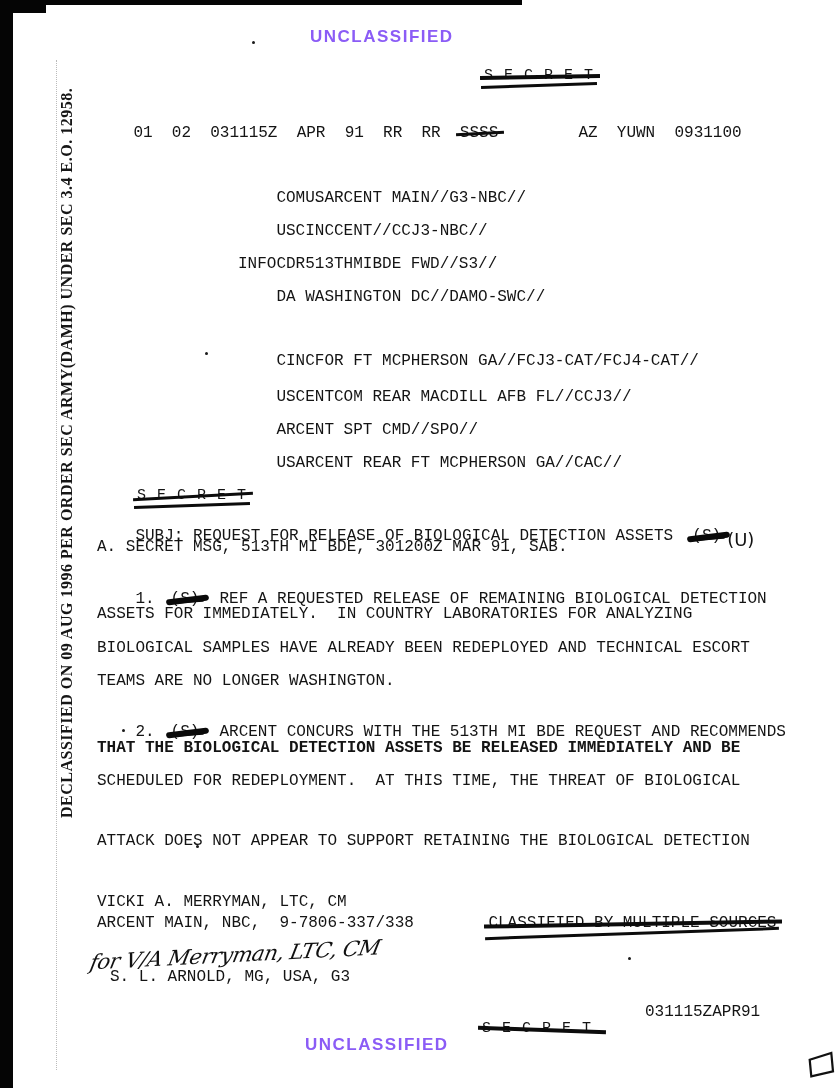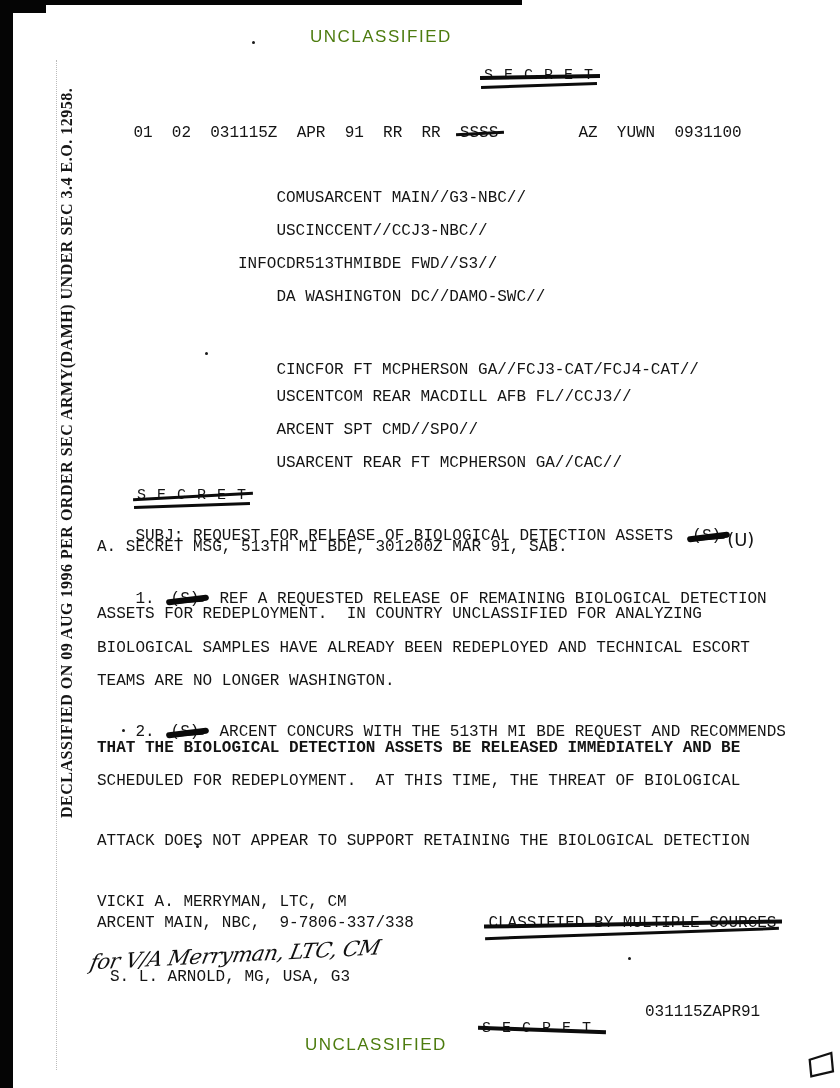--- a/index.html
+++ b/index.html
@@ -13,21 +13,21 @@
   .edge-top   { position:absolute; left:0; top:0; width:522px; height:5px; background:#050505; }
   .edge-top-stub { position:absolute; left:0; top:0; width:46px; height:13px; background:#050505; }
   .fold-line  { position:absolute; left:56px; top:60px; height:1010px; width:0;
                 border-left:1px dotted rgba(60,60,60,.35); }
   .noise-dot  { position:absolute; width:3px; height:3px; background:#1a1a1a; border-radius:50%; }
 
   .mono   { white-space:pre; font-family:"Liberation Mono", monospace; font-size:16px; color:#141414; }
   .abs    { position:absolute; }
 
   .stamp  { font-family:"Liberation Sans", sans-serif; font-size:17px; letter-spacing:1.5px;
-            color:#4d7c0f; font-weight:normal; }
+            color:#8b5cf6; font-weight:bold; }
 
   
   .struck { position:relative; display:inline-block; }
   .struck::after {
     content:""; position:absolute; left:-4px; right:-6px; top:46%; height:3px;
     background:#0c0c0c; transform:rotate(-3deg);
   }
   .struck.underlined::before {
     content:""; position:absolute; left:-3px; right:-3px; bottom:-2px; height:2.5px;
     background:#0c0c0c; transform:rotate(-2deg);
@@ -106,21 +106,21 @@
   </div>
   <div class="addr-row mono" style="top:204px;">
     <span class="addr-prefix"></span><span>USCINCCENT//CCJ3-NBC//</span>
   </div>
   <div class="addr-row mono" style="top:237px;text-align:right;">
     <span class="addr-prefix">INFO</span><span>CDR513THMIBDE FWD//S3//</span>
   </div>
   <div class="addr-row mono" style="top:270px;">
     <span class="addr-prefix"></span><span>DA WASHINGTON DC//DAMO-SWC//</span>
   </div>
-  <div class="addr-row mono" style="top:343px;text-align:center;">
+  <div class="addr-row mono" style="top:334px;text-align:center;">
     <span class="addr-prefix"></span><span>CINCFOR FT MCPHERSON GA//FCJ3-CAT/FCJ4-CAT//</span>
   </div>
   <div class="addr-row mono" style="top:370px;">
     <span class="addr-prefix"></span><span>USCENTCOM REAR MACDILL AFB FL//CCJ3//</span>
   </div>
   <div class="addr-row mono" style="top:403px;">
     <span class="addr-prefix"></span><span>ARCENT SPT CMD//SPO//</span>
   </div>
   <div class="addr-row mono" style="top:436px;">
     <span class="addr-prefix"></span><span>USARCENT REAR FT MCPHERSON GA//CAC//</span>
@@ -132,21 +132,21 @@
 
   <div class="body-line mono" style="top:505px;">
     <span>SUBJ:</span><span> </span><span>REQUEST FOR RELEASE OF BIOLOGICAL DETECTION ASSETS</span><span>  </span><span class="scribbled">(S)</span><span class="handnote">(U)</span>
   </div>
 
   <div class="body-line mono" style="top:538px;">A. SECRET MSG, 513TH MI BDE, 301200Z MAR 91, SAB.</div>
 
   <div class="body-line mono" style="top:572px;">
     <span class="para-num">1.</span><span class="scribbled para-mark">(S)</span><span>REF A REQUESTED RELEASE OF REMAINING BIOLOGICAL DETECTION</span>
   </div>
-  <div class="body-line mono" style="top:605px;">ASSETS FOR REDEPLOYMENT.  IN COUNTRY UNCLASSIFIED FOR ANALYZING</div>
+  <div class="body-line mono" style="top:605px;">ASSETS FOR IMMEDIATELY.  IN COUNTRY LABORATORIES FOR ANALYZING</div>
   <div class="body-line mono" style="top:639px;">BIOLOGICAL SAMPLES HAVE ALREADY BEEN REDEPLOYED AND TECHNICAL ESCORT</div>
   <div class="body-line mono" style="top:672px;">TEAMS ARE NO LONGER WASHINGTON.</div>
 
   <div class="body-line mono" style="top:705px;">
     <span class="para-num">2.</span><span class="scribbled para-mark">(S)</span><span>ARCENT CONCURS WITH THE 513TH MI BDE REQUEST AND RECOMMENDS</span>
   </div>
   <div class="body-line mono" style="top:739px;font-weight:bold;">THAT THE BIOLOGICAL DETECTION ASSETS BE RELEASED IMMEDIATELY AND BE</div>
   <div class="body-line mono" style="top:772px;">SCHEDULED FOR REDEPLOYMENT.  AT THIS TIME, THE THREAT OF BIOLOGICAL</div>
   <div class="body-line mono" style="top:832px;">ATTACK DOES NOT APPEAR TO SUPPORT RETAINING THE BIOLOGICAL DETECTION</div>
 

